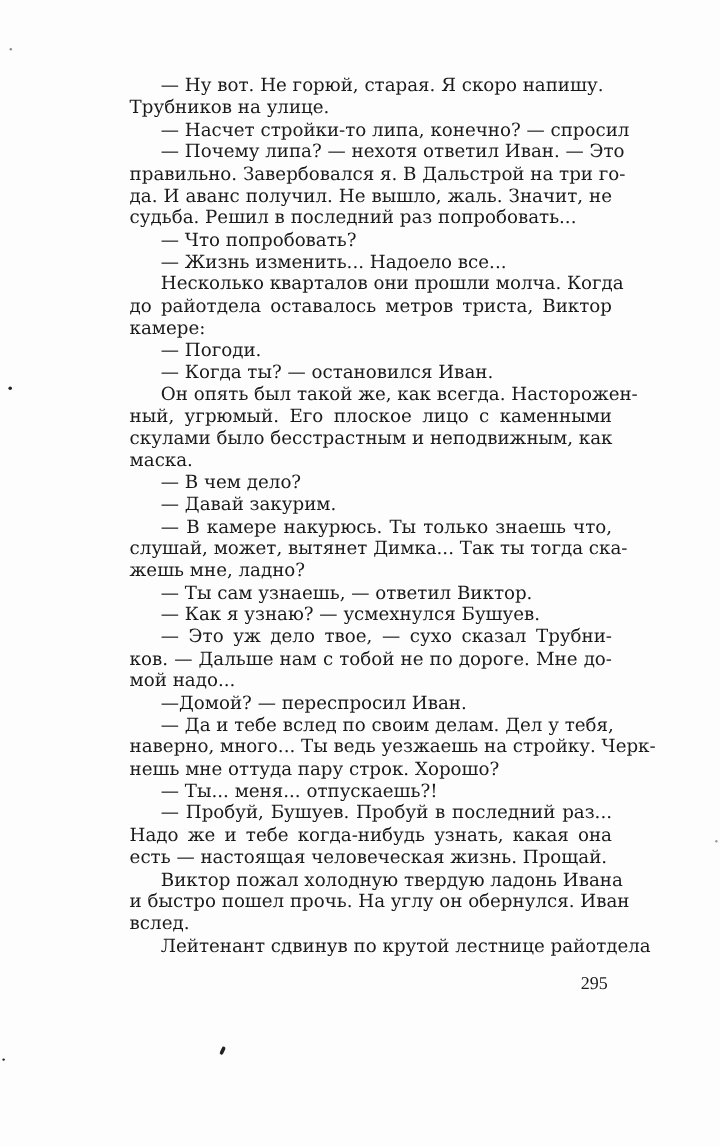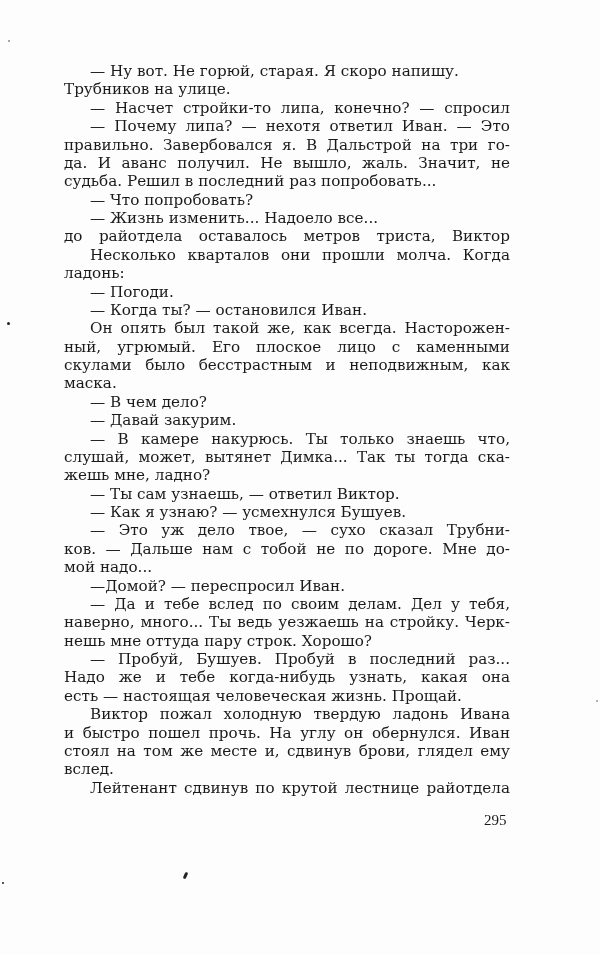--- a/index.html
+++ b/index.html
@@ -28,20 +28,21 @@
       font-size: 15.2px;
       line-height: 18.38px;
       color: #1a1a1a;
     }
     .line {
       display: block;
       height: 18.38px;
       white-space: nowrap;
       text-align: justify;
       text-align-last: justify;
+      margin-left: 44px;
     }
     .line.indent { padding-left: 26px; }
     .line.last { text-align-last: left; }
     .page-number {
       position: absolute;
       left: 484px;
       top: 812px;
       font-family: "Liberation Serif", "DejaVu Serif", serif;
       font-size: 15px;
       color: #1a1a1a;
@@ -70,47 +71,47 @@
   <div class="text-block" id="text-block">
       <span class="line indent last">— Ну вот. Не горюй, старая. Я скоро напишу.</span>
       <span class="line last">Трубников на улице.</span>
       <span class="line indent">— Насчет стройки-то липа, конечно? — спросил</span>
       <span class="line indent">— Почему липа? — нехотя ответил Иван. — Это</span>
       <span class="line">правильно. Завербовался я. В Дальстрой на три го-</span>
       <span class="line">да. И аванс получил. Не вышло, жаль. Значит, не</span>
       <span class="line last">судьба. Решил в последний раз попробовать...</span>
       <span class="line indent last">— Что попробовать?</span>
       <span class="line indent last">— Жизнь изменить... Надоело все...</span>
+      <span class="line indent">Несколько кварталов они прошли молча. Когда</span>
       <span class="line">до райотдела оставалось метров триста, Виктор</span>
-      <span class="line indent">Несколько кварталов они прошли молча. Когда</span>
-      <span class="line last">ладонь:</span>
+      <span class="line last">камере:</span>
       <span class="line indent last">— Погоди.</span>
       <span class="line indent last">— Когда ты? — остановился Иван.</span>
       <span class="line indent">Он опять был такой же, как всегда. Насторожен-</span>
       <span class="line">ный, угрюмый. Его плоское лицо с каменными</span>
       <span class="line">скулами было бесстрастным и неподвижным, как</span>
       <span class="line last">маска.</span>
       <span class="line indent last">— В чем дело?</span>
       <span class="line indent last">— Давай закурим.</span>
       <span class="line indent">— В камере накурюсь. Ты только знаешь что,</span>
       <span class="line">слушай, может, вытянет Димка... Так ты тогда ска-</span>
       <span class="line last">жешь мне, ладно?</span>
       <span class="line indent last">— Ты сам узнаешь, — ответил Виктор.</span>
       <span class="line indent last">— Как я узнаю? — усмехнулся Бушуев.</span>
       <span class="line indent">— Это уж дело твое, — сухо сказал Трубни-</span>
       <span class="line">ков. — Дальше нам с тобой не по дороге. Мне до-</span>
       <span class="line last">мой надо...</span>
       <span class="line indent last">—Домой? — переспросил Иван.</span>
       <span class="line indent">— Да и тебе вслед по своим делам. Дел у тебя,</span>
       <span class="line">наверно, много... Ты ведь уезжаешь на стройку. Черк-</span>
       <span class="line last">нешь мне оттуда пару строк. Хорошо?</span>
+      <span class="line indent last">— Ты... меня... отпускаешь?!</span>
       <span class="line indent">— Пробуй, Бушуев. Пробуй в последний раз...</span>
       <span class="line">Надо же и тебе когда-нибудь узнать, какая она</span>
       <span class="line last">есть — настоящая человеческая жизнь. Прощай.</span>
       <span class="line indent">Виктор пожал холодную твердую ладонь Ивана</span>
       <span class="line">и быстро пошел прочь. На углу он обернулся. Иван</span>
-      <span class="line">стоял на том же месте и, сдвинув брови, глядел ему</span>
       <span class="line last">вслед.</span>
       <span class="line indent">Лейтенант сдвинув по крутой лестнице райотдела</span>
     </div>
 
   <div class="page-number">295</div>
 </div>
 
 </body></html>

